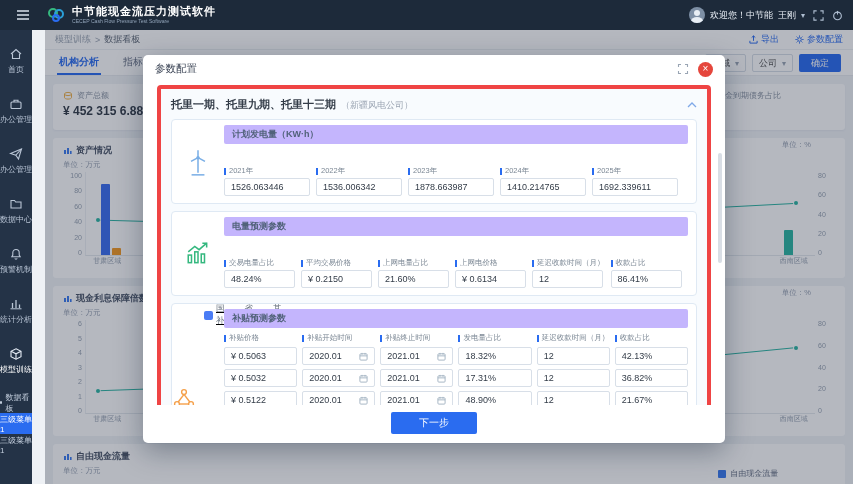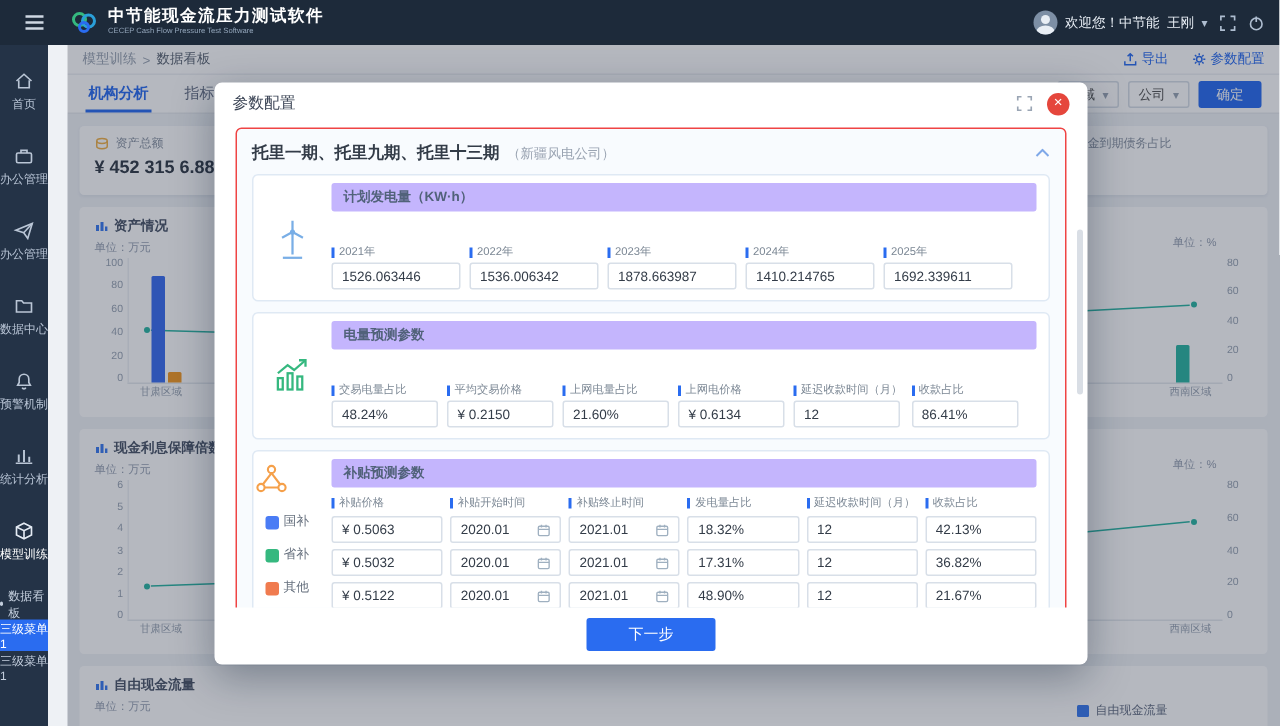--- a/index.html
+++ b/index.html
@@ -51,21 +51,21 @@
   .card { flex:1; background:#fff; border-radius:3px; padding:6px 10px; box-shadow:0 1px 2px rgba(20,40,80,.05); }
   .card .c-top { display:flex; align-items:center; gap:4px; font-size:8px; color:#8a94a3; }
   .card .c-val { font-size:12px; font-weight:bold; color:#333c48; margin-top:3px; }
   .card.centered { text-align:center; }
   .card.centered .c-top { justify-content:center; }
   .card.centered .c-val { margin-top:4px; }
 
   .panel { background:#fff; border-radius:3px; padding:6px 10px; position:relative; flex:none; }
   .panel-title { display:flex; gap:4px; align-items:center; font-size:9px; color:#4a5568; font-weight:bold; }
   .unit { font-size:7.5px; color:#98a2b3; margin-top:3px; }
-  .unit-right { position:absolute; top:19px; right:34px; font-size:7.5px; color:#98a2b3; }
+  .unit-right { position:absolute; top:2px; right:34px; font-size:7.5px; color:#98a2b3; }
 
   .chart { display:flex; margin-top:2px; }
   .yticks { width:22px; display:flex; flex-direction:column; justify-content:space-between; font-size:7px; color:#9aa5b4; text-align:right; padding:0 3px 12px 0; }
   .yticks.right { text-align:left; padding:0 0 12px 3px; width:20px; }
   .plot { flex:1; position:relative; margin-bottom:12px; border-bottom:1px solid #e5e9ee; border-left:1px solid #eef1f5; }
   .bar { position:absolute; bottom:0; width:9px; border-radius:1px 1px 0 0; }
   .xlabel { position:absolute; bottom:-11px; font-size:7px; color:#9aa5b4; white-space:nowrap; }
   .linesvg { position:absolute; inset:0; width:100%; height:100%; }
   .ldot { position:absolute; width:4px; height:4px; border-radius:50%; background:#2cb5a3; }
 
@@ -75,39 +75,39 @@
   
   .overlay { position:absolute; top:30px; left:45px; right:0; bottom:0; background:rgba(25,35,55,.32); z-index:10; }
   .modal { position:absolute; left:143px; top:55px; width:582px; height:388px; background:#fff; border-radius:5px; box-shadow:0 8px 28px rgba(10,25,50,.35); z-index:20; display:flex; flex-direction:column; }
   .m-header { height:28px; display:flex; align-items:center; padding:0 12px; flex:none; }
   .m-title { font-size:10.5px; color:#3b4455; }
   .m-actions { margin-left:auto; display:flex; gap:9px; align-items:center; }
   .m-close { width:15px; height:15px; border-radius:50%; background:#e5463c; color:#fff; font-size:10px; line-height:14px; text-align:center; cursor:pointer; }
   .m-body { flex:1; padding:2px 14px 6px; position:relative; overflow:hidden; }
   .scroll-thumb { position:absolute; right:3px; top:70px; width:4px; height:110px; border-radius:2px; background:#d9dee5; }
 
-  .section { border:1px solid #ef4444; background:#f8fbfe; border-radius:4px; padding:8px 10px; }
+  .section { border:4px solid #ef4444; background:#f8fbfe; border-radius:4px; padding:8px 10px; }
   .sec-head { display:flex; align-items:baseline; gap:5px; cursor:pointer; }
   .sec-title { font-size:11px; font-weight:bold; color:#333c48; }
   .sec-sub { font-size:9px; color:#9aa4b2; }
   .sec-chev { margin-left:auto; align-self:center; }
 
   .sub-panel { display:flex; border:1px solid #dfe9f4; border-radius:4px; background:#fff; margin-top:7px; }
   .sp-icon { width:52px; display:flex; align-items:center; justify-content:center; flex:none; }
   .sp-main { flex:1; padding:5px 8px 7px 0; min-width:0; }
   .sp-head { background:#c4b5fd; font-size:9px; color:#51627a; font-weight:bold; padding:3px 8px; border-radius:2px; }
   .sp-fields { display:flex; gap:6px; margin-top:22px; }
   .field { display:flex; flex-direction:column; gap:2px; }
   .f-label { font-size:7.5px; color:#7b8794; display:flex; align-items:center; white-space:nowrap; }
   .f-label::before { content:""; width:2px; height:7px; background:#2a6cf0; margin-right:3px; flex:none; }
   .f-value { height:18px; border:1px solid #d8dfe8; border-radius:2px; font-size:9px; color:#333c48; display:flex; align-items:center; padding:0 6px; background:#fff; cursor:text; }
   .w86 { width:86px; } .w71 { width:71px; }
   .f-value.date { justify-content:space-between; }
 
-  .sp-left { width:52px; flex:none; display:flex; flex-direction:column; align-items:flex-start; }
+  .sp-left { width:52px; flex:none; display:flex; flex-direction:row; align-items:flex-end;text-decoration:underline; }
   .sp-left .sp-icon3 { height:36px; display:flex; align-items:center; }
   .row-name { height:22px; display:flex; align-items:center; gap:3px; font-size:8.5px; color:#66707e; align-self:flex-start; padding-left:8px; }
   .rn-ic { width:9px; height:9px; border-radius:2px; flex:none; }
   .grid6 { display:grid; grid-template-columns:repeat(6,1fr); gap:5px; margin-top:5px; }
   .trow { display:grid; grid-template-columns:repeat(6,1fr); gap:5px; margin-top:4px; height:18px; }
 
   .section2 { margin-top:8px; border:1px solid #e3ecf6; background:#fbfdff; border-radius:4px; height:26px; display:flex; align-items:center; padding:0 10px; gap:5px; cursor:pointer; }
   .m-footer { display:flex; justify-content:center; padding:7px 0 9px; flex:none; }
   .next-btn { background:#2a6cf0; color:#fff; font-size:10px; border:none; border-radius:2px; padding:4px 28px; cursor:pointer; }
 </style>

